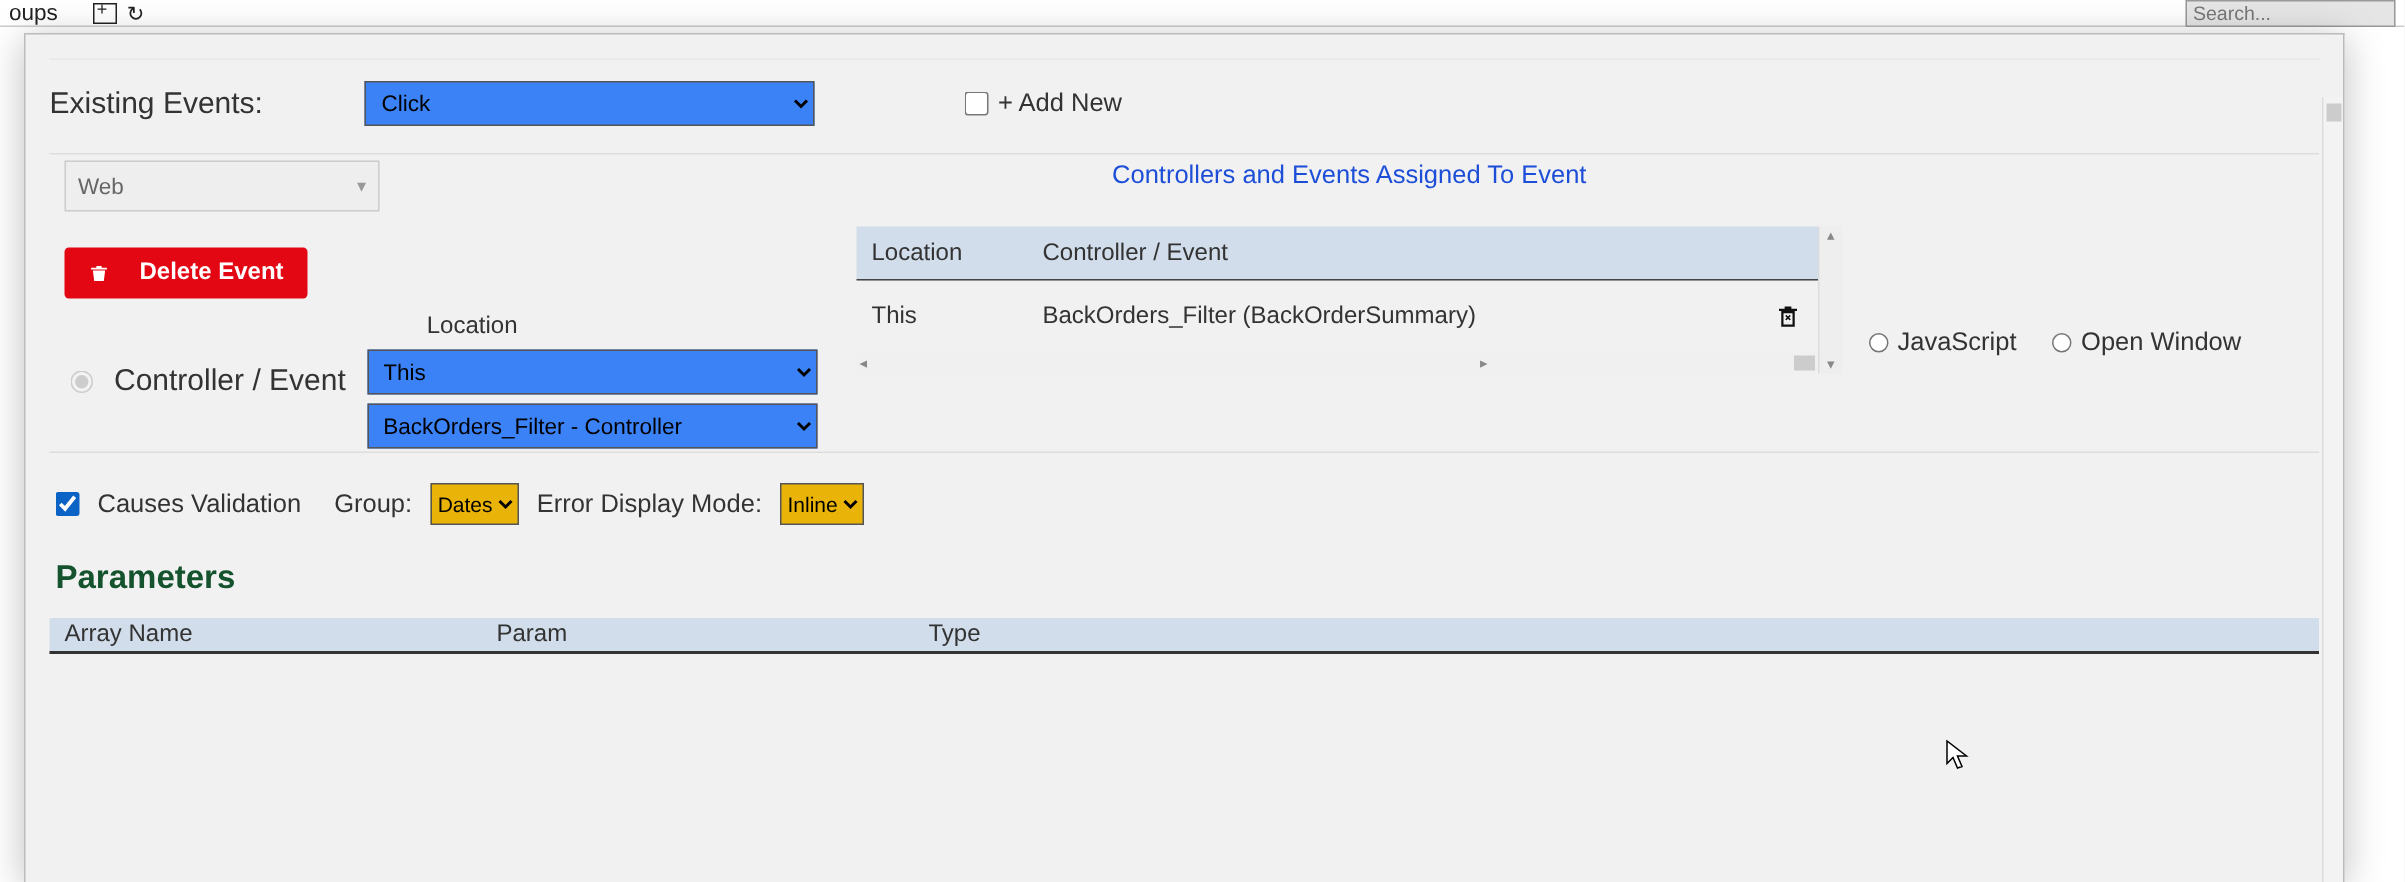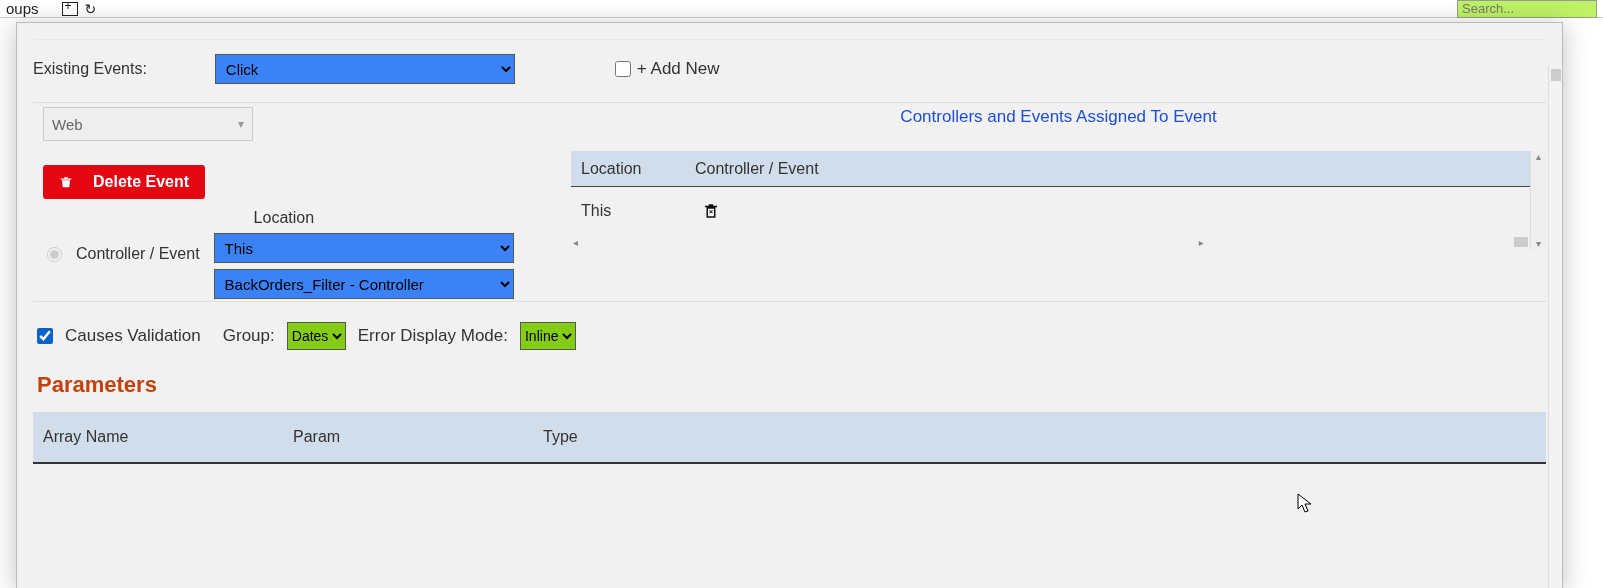--- a/index.html
+++ b/index.html
@@ -27,21 +27,21 @@
     color: #222;
   }
   .bg-toolbar .spacer { flex: 1; }
   .bg-toolbar .search-box {
     border: 1px solid #999;
     padding: 0 4px;
     width: 140px;
     height: 18px;
     font-size: 13px;
     color: #777;
-    background: #bef264;
+    background: #e5e5e5;
     margin-left: auto;
   }
   .bg-toolbar .ic {
     width: 16px; height: 14px;
     display: inline-block;
     margin: 0 3px;
     background: #222;
   }
   .bg-toolbar .bg-text {
     margin-right: 20px; font-size: 15px;
@@ -94,21 +94,21 @@
     align-items: center;
     margin: 10px 0;
   }
   .row.existing {
     padding: 14px 0 18px 0;
     border-top: 1px solid #e8e8e8;
     border-bottom: 1px solid #ddd;
     margin-bottom: 4px;
   }
   .label {
-    font-size: 16px;
+    font-size: 20px;
     color: #333;
   }
   select.std, .std-select {
     height: 30px;
     font-size: 15px;
     border: 1px solid #555;
     background: #3b82f6;
     padding: 2px 6px;
   }
   .existing .label { margin-right: 60px; }
@@ -233,36 +233,37 @@
 
   .opts-row {
     display:flex;
     align-items:center;
     gap:12px;
     margin: 20px 0 6px 4px;
     font-size:17px;
     color:#333;
   }
   .opts-row input[type=checkbox]{ width:16px; height:16px; accent-color: #0a63c5;}
-  .opts-row select.sm { height:28px; font-size:14px; border:1px solid #555; background:#84cc16;}
+  .opts-row select.sm { height:28px; font-size:14px; border:1px solid #555; background:#eab308;}
 
   .params-title {
     font-size:22px;
     font-weight:700;
-    color:#c2410c;
+    color:#14532d;
     margin: 22px 0 14px 4px;
   }
   .params-head {
     display:flex;
     background:#d1ddea;
     font-size:16px;
     color:#333;
     border-bottom:2px solid #333;
-    height:52px;
+    height:24px;
     align-items:center;
+    gap:38px;
   }
   .params-head .p1{ width:250px; padding-left:10px;}
   .params-head .p2{ width:250px; padding-left:10px;}
   .params-head .p3{ flex:1; padding-left:10px;}
 
   .cursor {
     position:absolute;
     left:1280px; top:470px;
     font-size:18px;
     color:#000;
@@ -352,20 +353,21 @@
         <div class="assigned-title">Controllers and Events Assigned To Event</div>
 
         <div class="assigned-scroll">
           <div class="tbl">
             <div class="assigned-head">
               <div class="c1">Location</div>
               <div class="c2">Controller / Event</div>
             </div>
             <div class="assigned-body">
               <div class="c1">This</div>
+              <div class="c2">BackOrders_Filter (BackOrderSummary)</div>
               <div class="c3">
                 <span class="del-assigned">
                   <svg viewBox="0 0 24 24" width="18" height="22" fill="#111">
                       <path d="M6 7h12v14H6V7zm2 2v10h8V9H8zM9 3h6v2H9V3zM4 5h16v2H4V5z"></path>
                       <rect x="9.5" y="11" width="5" height="5" fill="#fff"></rect>
                       <path d="M10 11l4 4m0-4l-4 4" stroke="#111" stroke-width="1.4"></path>
                     </svg>
                 </span>
               </div>
             </div>
@@ -376,20 +378,30 @@
               <span class="thumb"></span>
             </div>
           </div>
           <div class="vbar">
             <span>▴</span>
             <span>▾</span>
           </div>
         </div>
       </div>
 
+      <div class="col-right">
+        <label class="radio-opt">
+          <input type="radio" name="evtype" style="">
+          <span>JavaScript</span>
+        </label>
+        <label class="radio-opt">
+          <input type="radio" name="evtype" style="">
+          <span>Open Window</span>
+        </label>
+      </div>
     </div>
 
     <div class="opts-row">
       <input type="checkbox" checked="" style="">
       <span>Causes Validation</span>
       <span style="margin-left:10px;">Group:</span>
       <select class="sm">
         <option>Dates</option>
       </select>
       <span>Error Display Mode:</span>

